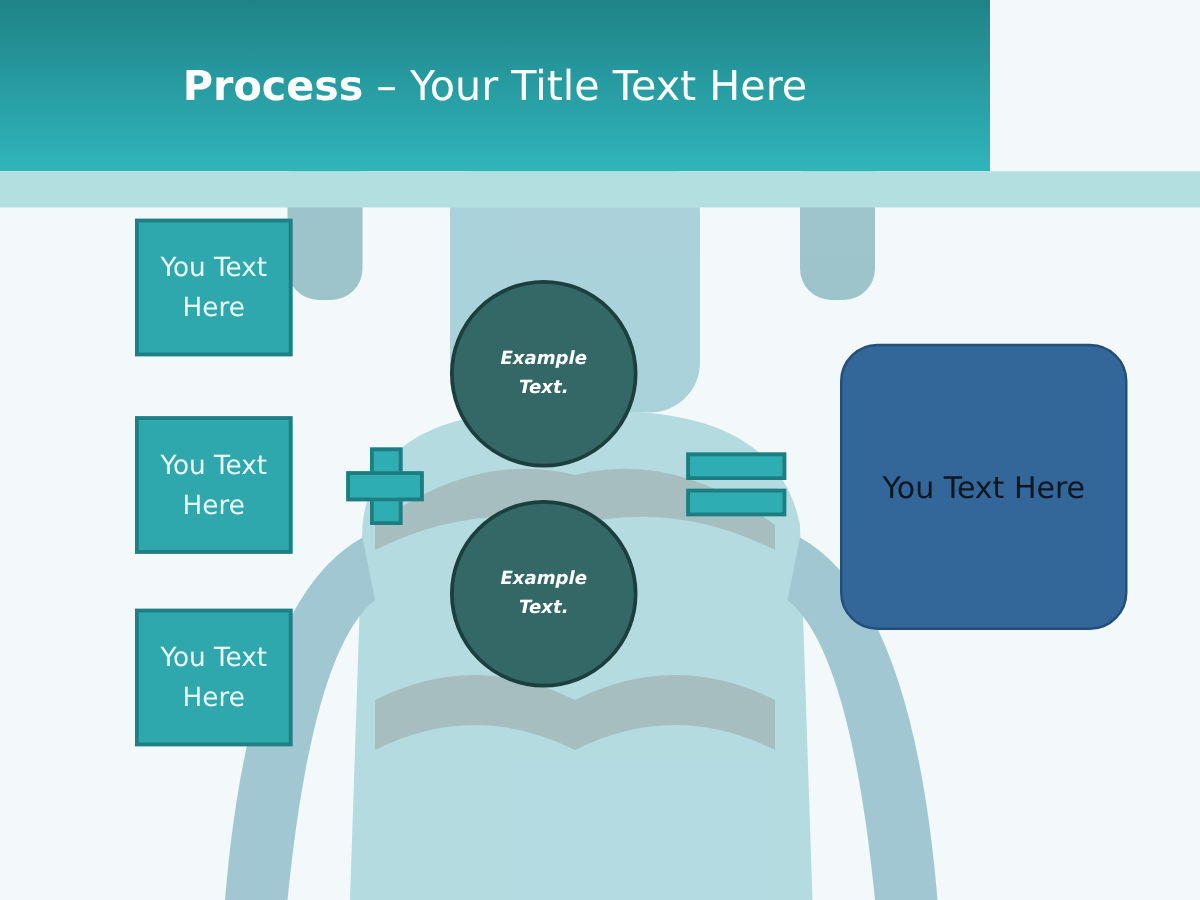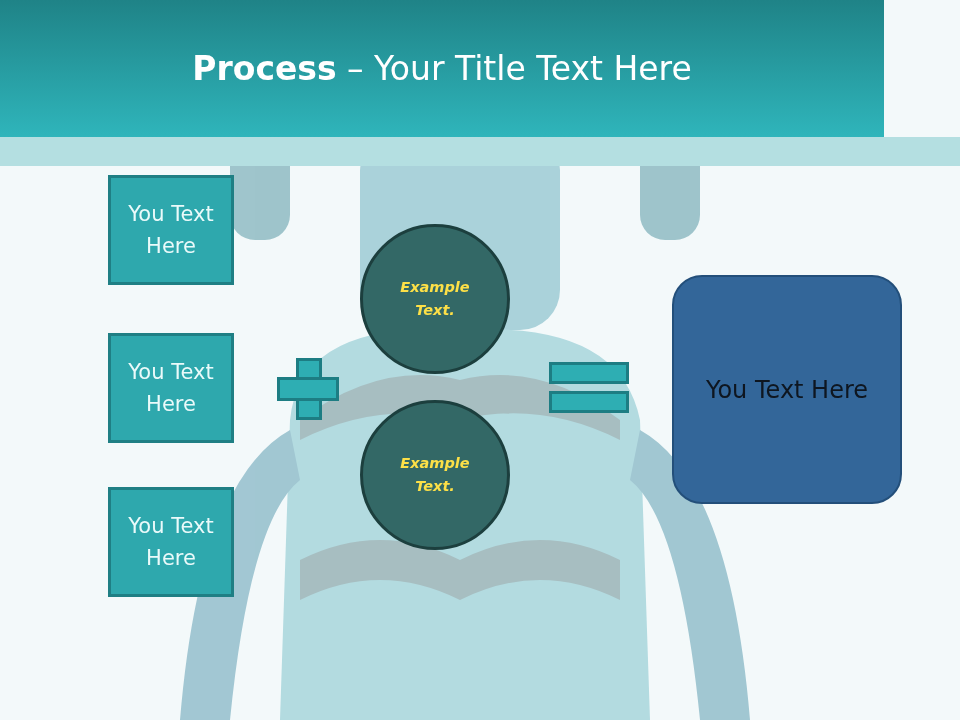--- a/index.html
+++ b/index.html
@@ -1,24 +1,24 @@
 <!DOCTYPE html>
 <html><head>
 <meta charset="utf-8">
 <style>
   html, body { margin:0; padding:0; }
   body { width:960px; height:720px; position:relative; overflow:hidden; background:#f3f9fa; font-family:"DejaVu Sans", sans-serif; }
-  .header { position:absolute; left:0; top:0; width:884px; height:137px; background:linear-gradient(#1f8387, #2fb5bb); display:flex; align-items:center; justify-content:center; }
+  .header { position:absolute; left:0; top:0; width:792px; height:137px; background:linear-gradient(#1f8387, #2fb5bb); display:flex; align-items:center; justify-content:center; }
   .header-strip { position:absolute; left:0; top:137px; width:960px; height:29px; background:#b4dfe1; }
   .title { color:#fff; font-size:33px; margin-top:0; }
   .title b { font-weight:bold; }
   
   .bg { position:absolute; left:0; top:0; width:960px; height:720px; }
   .box { position:absolute; width:126px; height:110px; background:#2ea8ad; border:3px solid #1f7f84; box-sizing:border-box; color:#eafafa; font-size:21px; display:flex; align-items:center; justify-content:center; text-align:center; line-height:32px; }
-  .circle { position:absolute; width:150px; height:150px; border-radius:50%; background:#336866; border:3px solid #1c3f3e; box-sizing:border-box; color:#fde047; font-weight:bold; font-style:italic; font-size:14.5px; display:flex; align-items:center; justify-content:center; text-align:center; line-height:23px; }
+  .circle { position:absolute; width:150px; height:150px; border-radius:50%; background:#336866; border:3px solid #1c3f3e; box-sizing:border-box; color:#ffffff; font-weight:bold; font-style:italic; font-size:14.5px; display:flex; align-items:center; justify-content:center; text-align:center; line-height:23px; }
   .result { position:absolute; left:672px; top:275px; width:230px; height:229px; border-radius:30px; background:#336699; border:2px solid #234f7a; box-sizing:border-box; color:#0e1620; font-size:24px; display:flex; align-items:center; justify-content:center; text-align:center; }
   .op { position:absolute; background:#2eaeb3; border:3px solid #1d7d83; box-sizing:border-box; }
 </style>
 </head>
 <body>
 
 <svg class="bg" viewBox="0 0 960 720">
   <g opacity="0.55">
     <rect x="230" y="120" width="60" height="120" rx="25" fill="#5a9aa6"></rect>
     <rect x="640" y="120" width="60" height="120" rx="25" fill="#5a9aa6"></rect>

